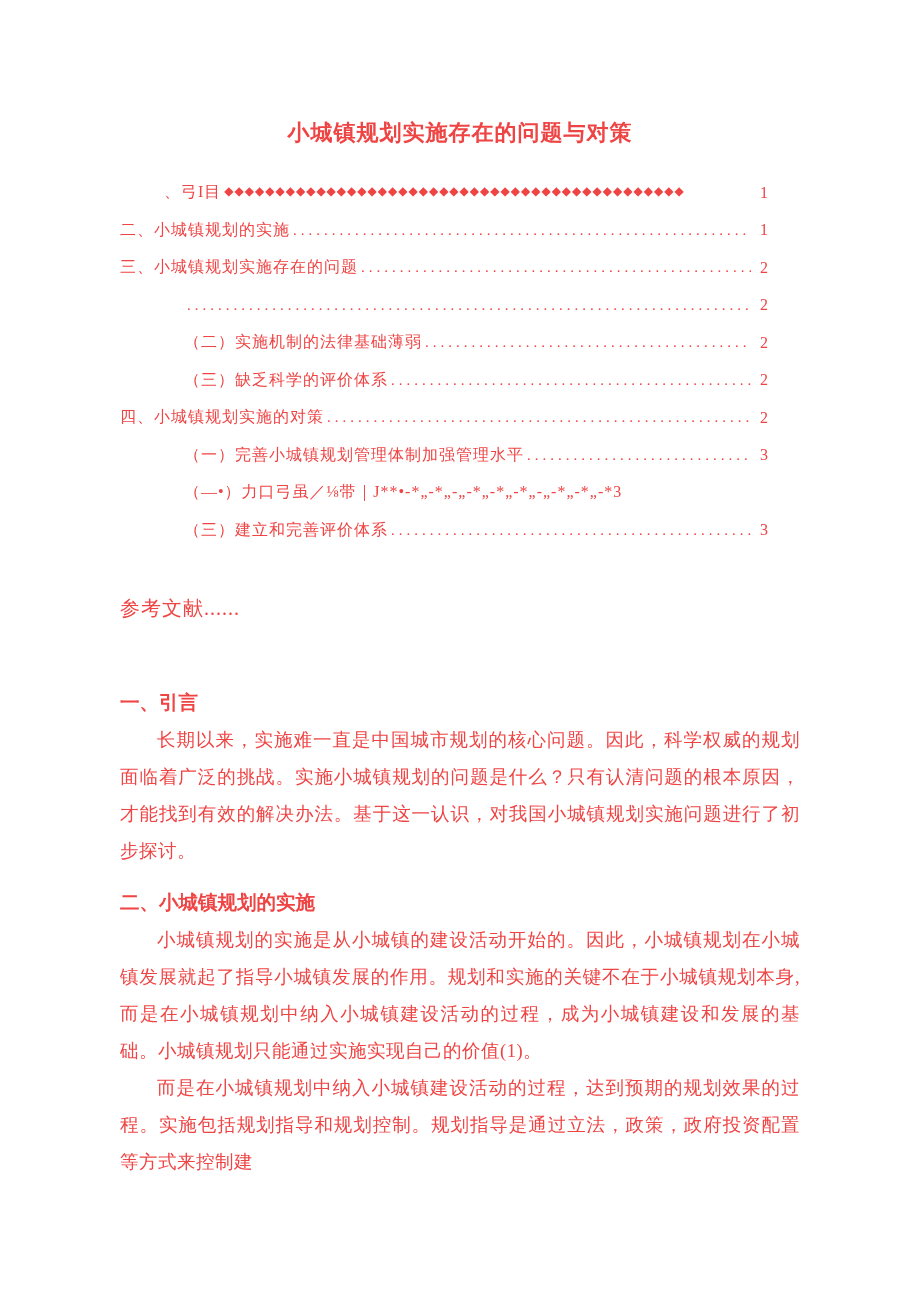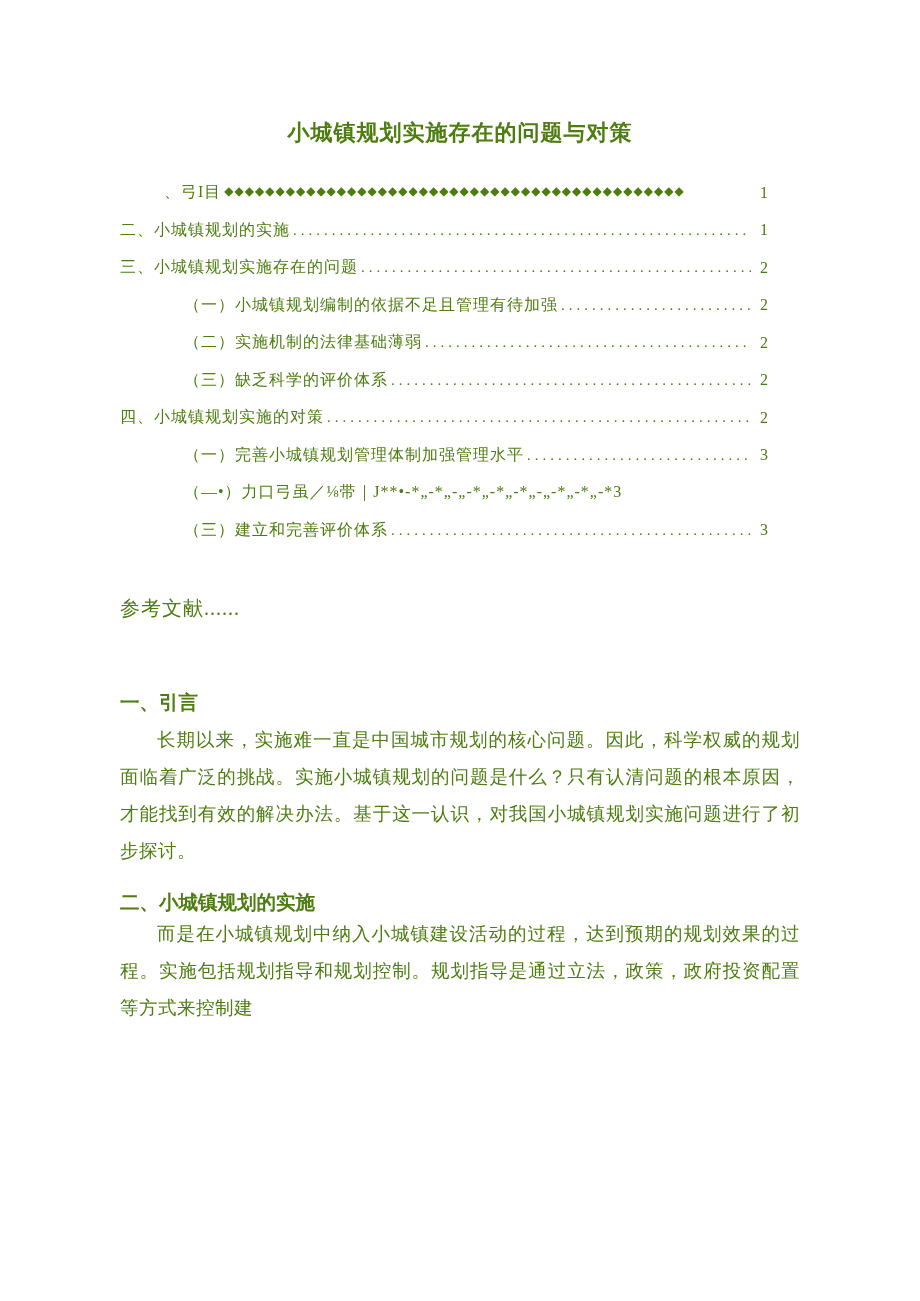--- a/index.html
+++ b/index.html
@@ -6,21 +6,21 @@
     margin: 0;
     padding: 0;
     background: #ffffff;
   }
   .page {
     position: relative;
     width: 920px;
     height: 1301px;
     margin: 0 auto;
     background: #ffffff;
-    color: #4d7c0f;
+    color: #ef4444;
     box-sizing: border-box;
     padding: 0 120px;
     font-family: "Liberation Serif", "DejaVu Serif", serif;
     overflow: hidden;
   }
   .doc-title {
     margin-top: 118px;
     text-align: center;
     font-family: "Liberation Sans", "DejaVu Sans", sans-serif;
     font-weight: bold;
@@ -114,21 +114,20 @@
       <span class="toc-page">1</span>
     </div>
 
     <div class="toc-row">
       <span class="toc-label">三、小城镇规划实施存在的问题</span>
       <span class="toc-leader">....................................................................................................</span>
       <span class="toc-page">2</span>
     </div>
 
     <div class="toc-row sub">
-      <span class="toc-label">（一）小城镇规划编制的依据不足且管理有待加强</span>
       <span class="toc-leader">....................................................................................................</span>
       <span class="toc-page">2</span>
     </div>
 
     <div class="toc-row sub">
       <span class="toc-label">（二）实施机制的法律基础薄弱</span>
       <span class="toc-leader">....................................................................................................</span>
       <span class="toc-page">2</span>
     </div>
 
@@ -162,15 +161,16 @@
     </div>
 
   </div>
 
   <div class="references-line">参考文献......</div>
 
   <div class="section-heading">一、引言</div>
   <p class="body-paragraph">长期以来，实施难一直是中国城市规划的核心问题。因此，科学权威的规划面临着广泛的挑战。实施小城镇规划的问题是什么？只有认清问题的根本原因，才能找到有效的解决办法。基于这一认识，对我国小城镇规划实施问题进行了初步探讨。</p>
 
   <div class="section-heading tight">二、小城镇规划的实施</div>
+  <p class="body-paragraph">小城镇规划的实施是从小城镇的建设活动开始的。因此，小城镇规划在小城镇发展就起了指导小城镇发展的作用。规划和实施的关键不在于小城镇规划本身, 而是在小城镇规划中纳入小城镇建设活动的过程，成为小城镇建设和发展的基础。小城镇规划只能通过实施实现自己的价值(1)。</p>
   <p class="body-paragraph no-gap">而是在小城镇规划中纳入小城镇建设活动的过程，达到预期的规划效果的过程。实施包括规划指导和规划控制。规划指导是通过立法，政策，政府投资配置等方式来控制建</p>
 
 </div>
 
 </body></html>

